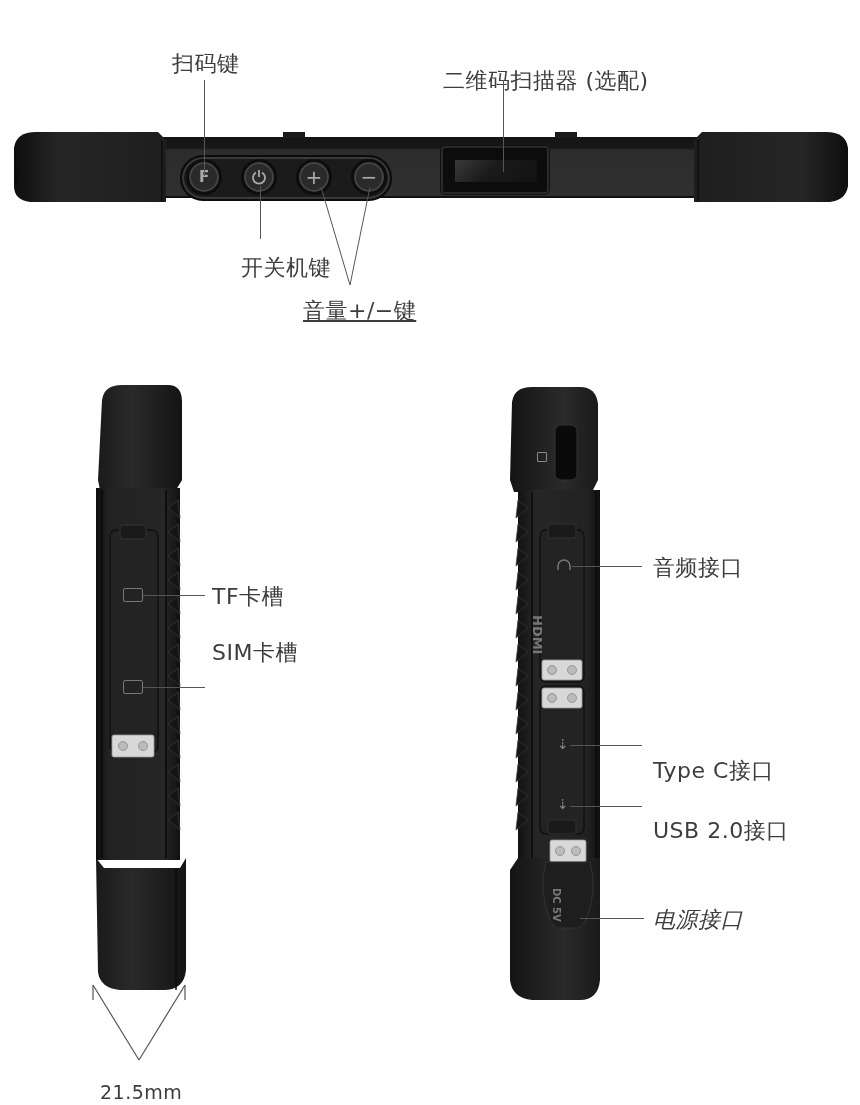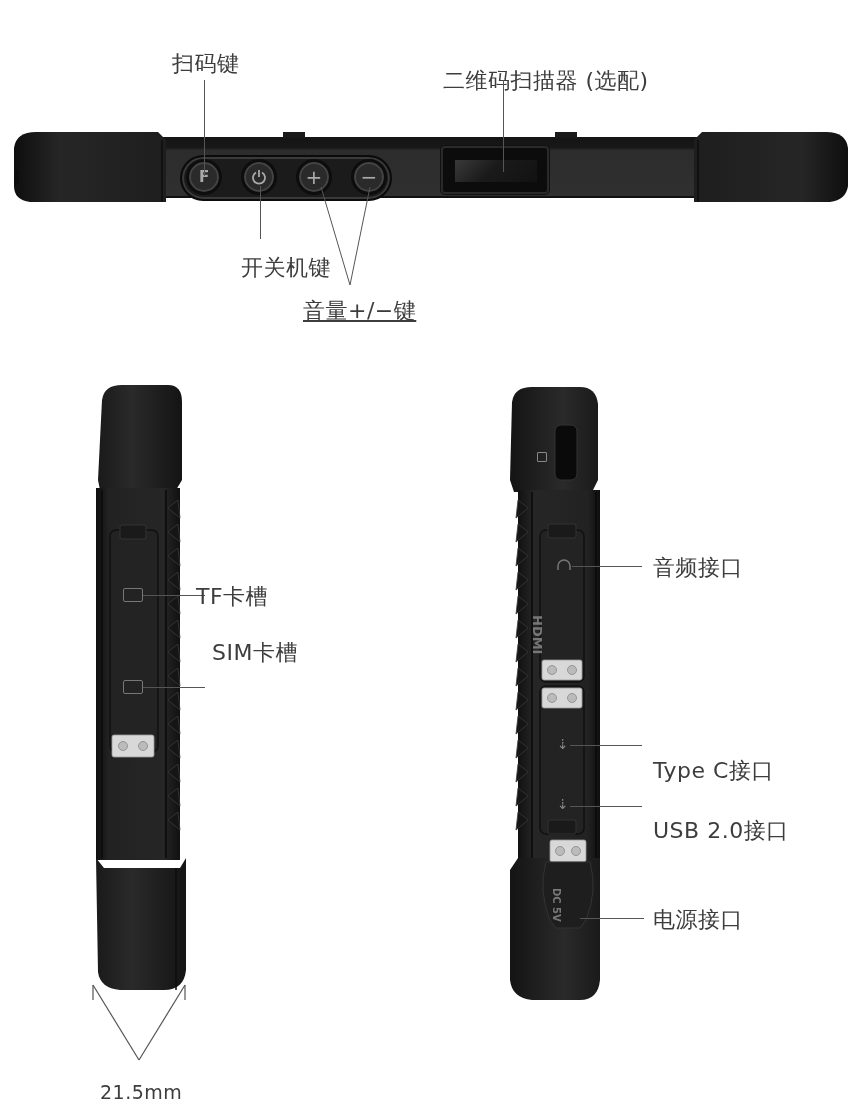--- a/index.html
+++ b/index.html
@@ -134,21 +134,21 @@
     <circle cx="63" cy="366" r="4.5" fill="#bbb" stroke="#888" stroke-width="0.8"></circle>
 
     <path d="M16,478 L24,488 L100,488 L106,478 L106,590 Q104,610 84,610 L40,610 Q20,608 18,592 Z" fill="url(#lsCap)"></path>
     <line x1="96" y1="488" x2="96" y2="610" stroke="#0d0d0d" stroke-width="1.5"></line>
   </svg>
 
   <div class="abs" style="left:123px;top:588px;width:20px;height:14px;border:1.5px solid #777;border-radius:2px;"></div>
   <div class="abs" style="left:123px;top:680px;width:20px;height:14px;border:1.5px solid #777;border-radius:2px;"></div>
 
   <div class="lead" style="left:143px;top:595px;width:62px;height:1px;"></div>
-  <div class="label" style="left:196px;top:586px;">TF卡槽</div>
+  <div class="label" style="left:212px;top:586px;">TF卡槽</div>
 
   <div class="lead" style="left:143px;top:687px;width:62px;height:1px;"></div>
   <div class="label" style="left:212px;top:642px;">SIM卡槽</div>
 
   <svg width="200" height="120" style="left:80px;top:975px;">
     <line x1="13" y1="10" x2="13" y2="25" stroke="#555" stroke-width="1.2"></line>
     <line x1="105" y1="10" x2="105" y2="25" stroke="#555" stroke-width="1.2"></line>
     <line x1="13" y1="10" x2="59" y2="85" stroke="#555" stroke-width="1.2"></line>
     <line x1="105" y1="10" x2="59" y2="85" stroke="#555" stroke-width="1.2"></line>
   </svg>
@@ -232,14 +232,14 @@
   <div class="lead" style="left:572px;top:566px;width:70px;height:1px;"></div>
   <div class="label" style="left:653px;top:557px;">音频接口</div>
 
   <div class="lead" style="left:570px;top:745px;width:72px;height:1px;"></div>
   <div class="label" style="left:653px;top:760px;">Type C接口</div>
 
   <div class="lead" style="left:570px;top:806px;width:72px;height:1px;"></div>
   <div class="label" style="left:653px;top:820px;">USB 2.0接口</div>
 
   <div class="lead" style="left:580px;top:918px;width:64px;height:1px;"></div>
-  <div class="label" style="left:653px;top:909px;">电源接口</div>
+  <div class="label" style="left:653px;top:909px;font-style:italic;">电源接口</div>
 </div>
 
 </body></html>

